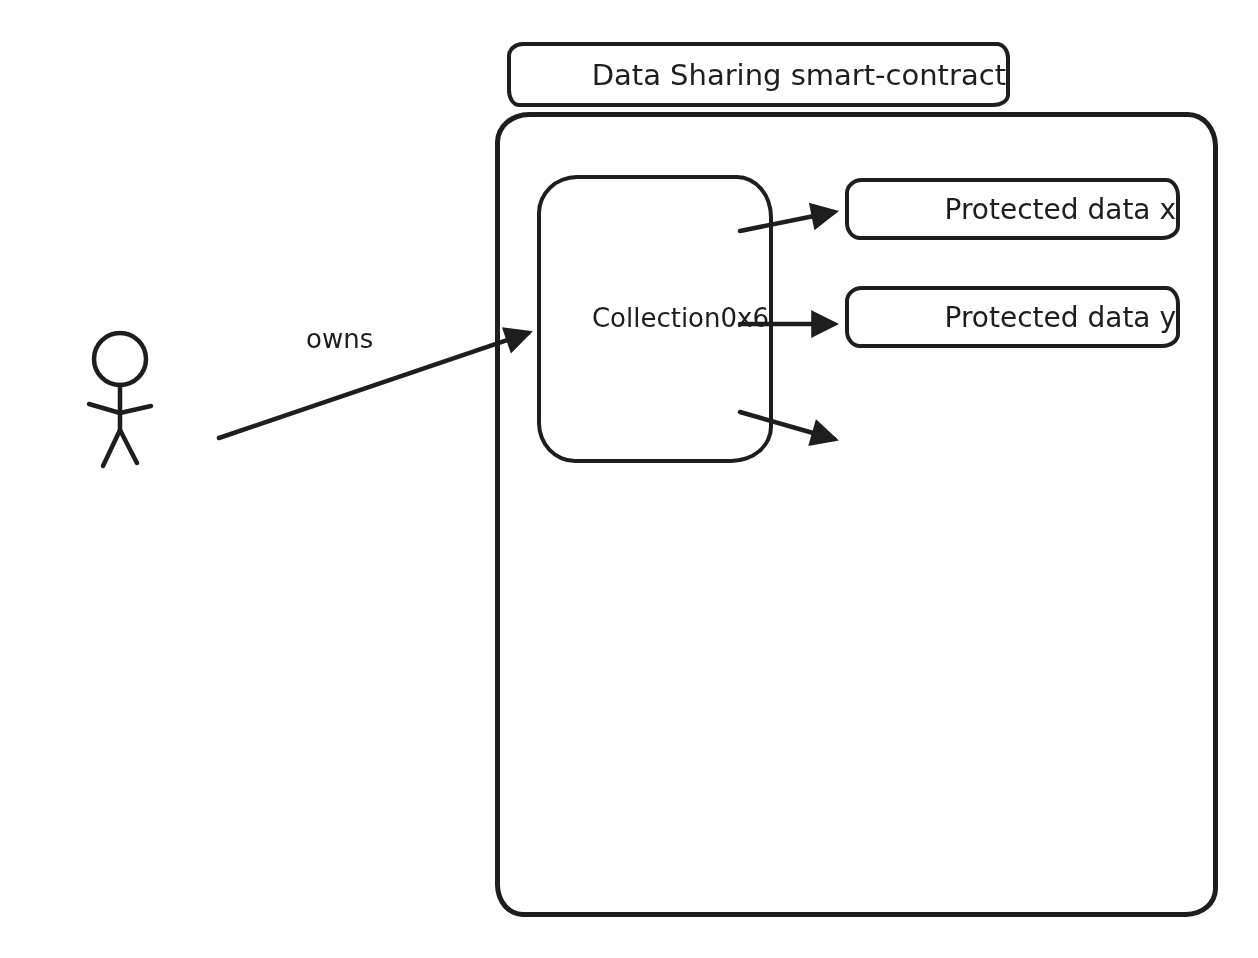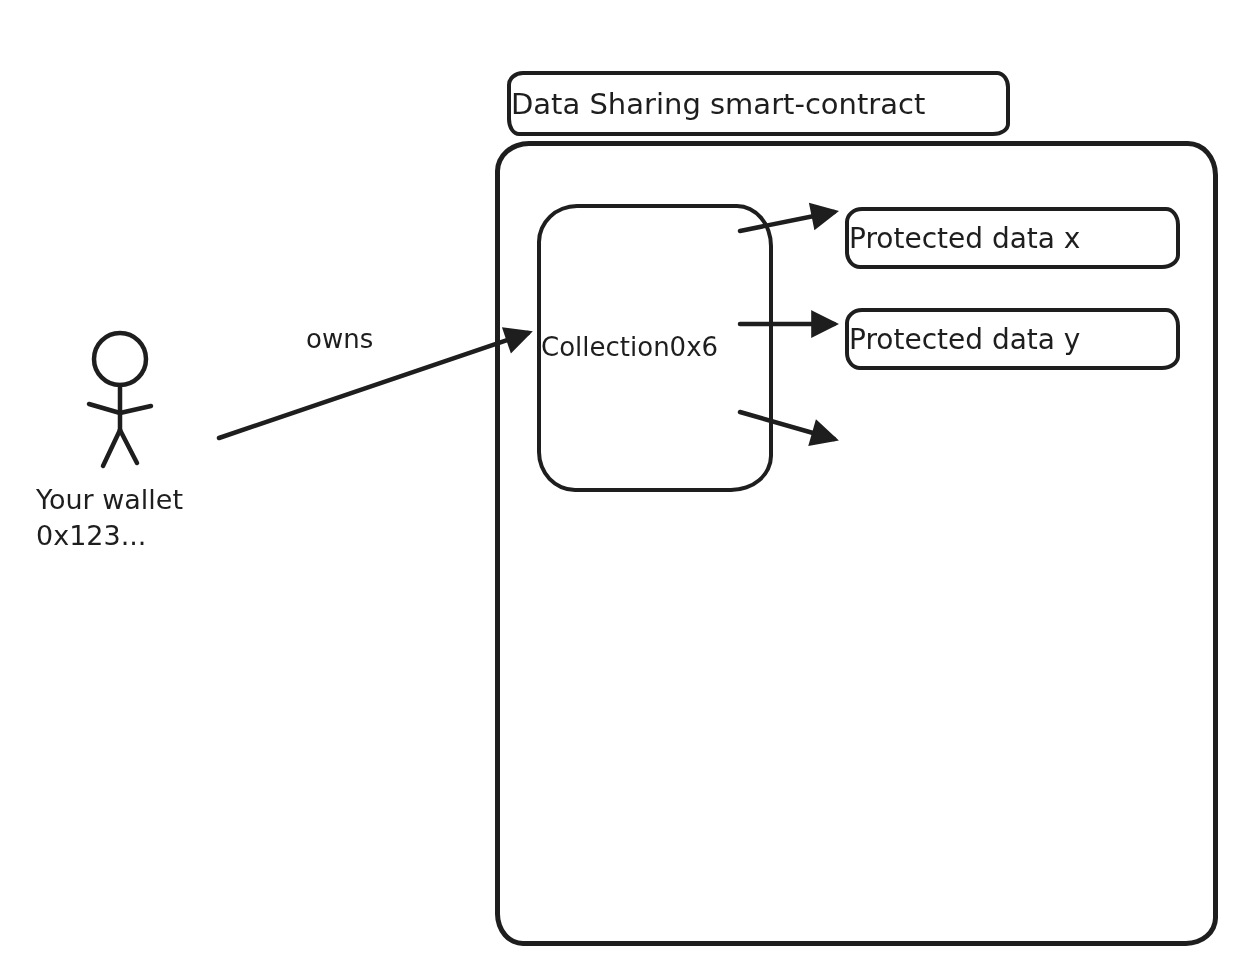--- a/index.html
+++ b/index.html
@@ -14,23 +14,22 @@
     width: 1258px; height: 958px;
     background: #ffffff;
     overflow: hidden;
   }
   .node {
     position: absolute;
     border: 4px solid #1e1e1e;
     background: #ffffff;
     display: flex;
     align-items: center;
-    justify-content: flex-start;
+    justify-content: flex-end;
     white-space: nowrap;
-    margin-top: 29px;
   }
   .title-box {
     left: 507px; top: 42px; width: 503px; height: 65px;
     border-radius: 16px 13px 17px 12px / 14px 16px 12px 17px;
     font-size: 29px;
     z-index: 3;
   }
   .container-box {
     left: 495px; top: 112px; width: 723px; height: 805px;
     border-width: 5px;
@@ -46,21 +45,21 @@
     flex-direction: row;
     z-index: 2;
   }
   .pd-box {
     left: 845px; width: 335px; height: 62px;
     border-radius: 17px 14px 18px 15px / 15px 18px 14px 17px;
     font-size: 28px;
     z-index: 2;
   }
   .pd-x { top: 178px; }
-  .pd-y { top: 279px; }
+  .pd-y { top: 286px; }
   .pd-z { top: 408px; }
   .wallet-label {
     position: absolute;
     left: 36px; top: 482px;
     font-size: 27px;
     line-height: 1.32;
     z-index: 2;
   }
   .owns-label {
     position: absolute;
@@ -99,24 +98,20 @@
     <span>0x6</span>
   </div>
 
   <div class="node pd-box pd-x">
     <span>Protected data x</span>
   </div>
   <div class="node pd-box pd-y">
     <span>Protected data y</span>
   </div>
 
-  <div class="wallet-label">
-    <div>Your wallet</div>
-    <div>0x123...</div>
-  </div>
 
   <div class="owns-label">owns</div>
 
   <svg class="overlay" viewBox="0 0 1258 958" xmlns="http://www.w3.org/2000/svg">
     <defs>
       <marker id="arrowhead" viewBox="0 0 12 12" refX="10" refY="6" markerWidth="6.4" markerHeight="6.4" orient="auto-start-reverse">
         <path d="M1,1 L11,6 L1,11 Z" fill="#1e1e1e" stroke="#1e1e1e" stroke-width="1"></path>
       </marker>
     </defs>
 

